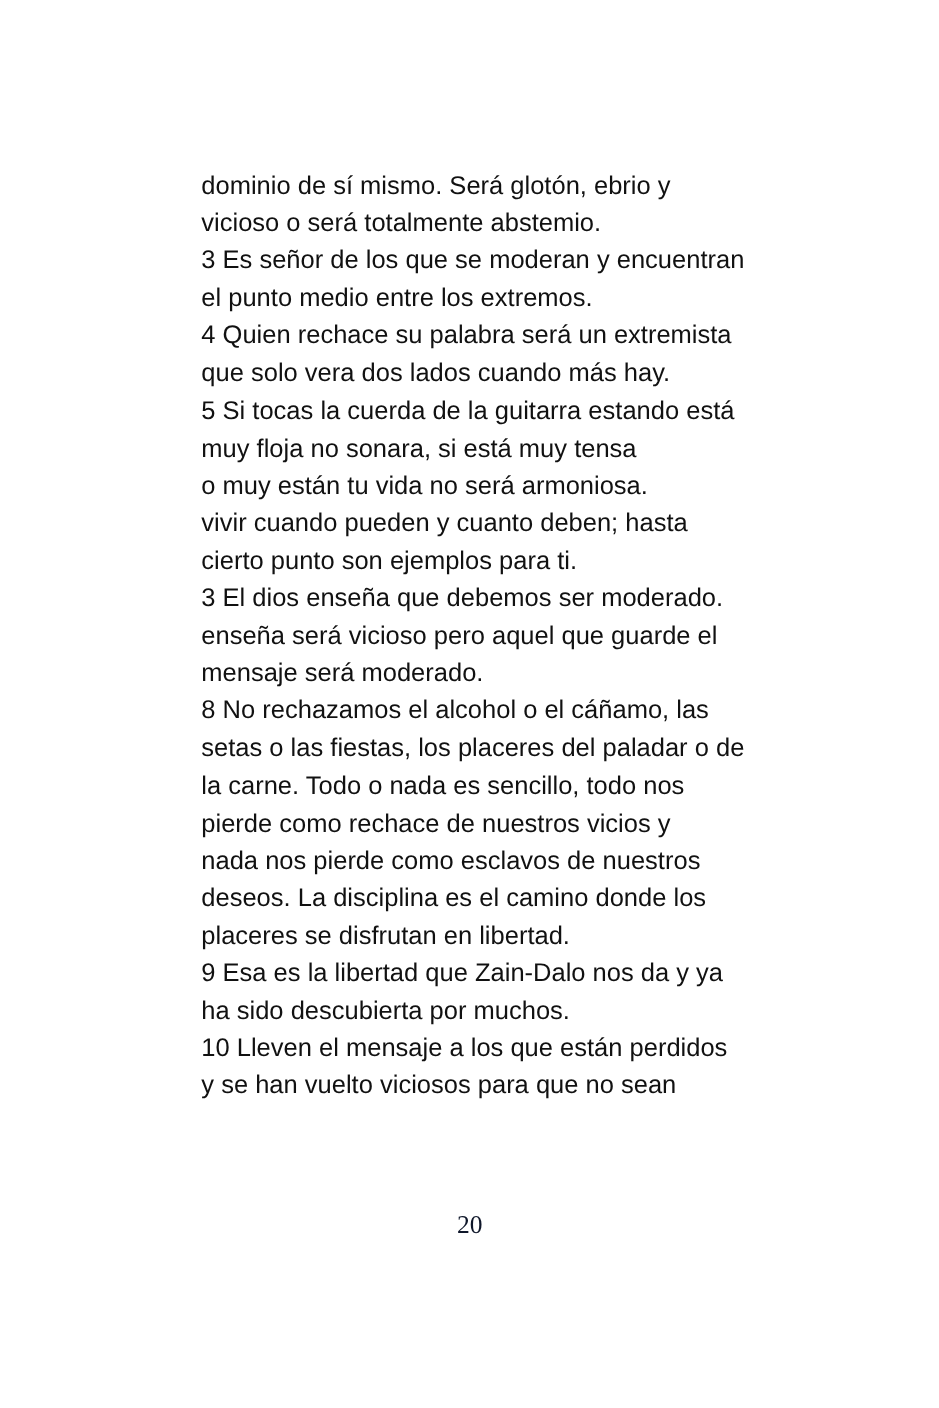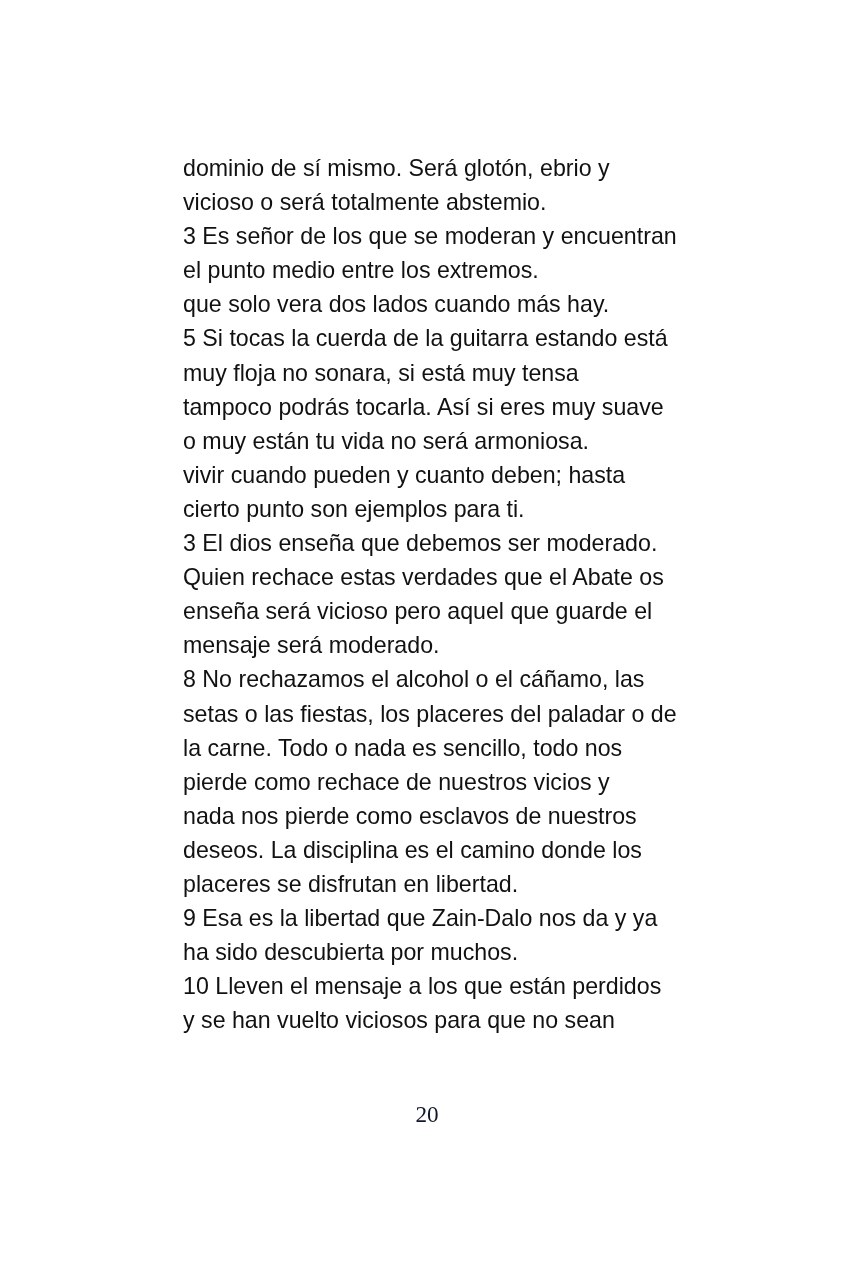--- a/index.html
+++ b/index.html
@@ -49,29 +49,28 @@
   </style>
 </head>
 <body>
 
 <div class="page">
   <div class="text-block">
     <span class="line">dominio de sí mismo. Será glotón, ebrio y</span>
     <span class="line">vicioso o será totalmente abstemio.</span>
     <span class="line">3 Es señor de los que se moderan y encuentran</span>
     <span class="line">el punto medio entre los extremos.</span>
+    <span class="line">4 Quien rechace su palabra será un extremista</span>
     <span class="line">que solo vera dos lados cuando más hay.</span>
     <span class="line">5 Si tocas la cuerda de la guitarra estando está</span>
     <span class="line">muy floja no sonara, si está muy tensa</span>
-    <span class="line">tampoco podrás tocarla. Así si eres muy suave</span>
     <span class="line">o muy están tu vida no será armoniosa.</span>
     <span class="line">vivir cuando pueden y cuanto deben; hasta</span>
     <span class="line">cierto punto son ejemplos para ti.</span>
     <span class="line">3 El dios enseña que debemos ser moderado.</span>
-    <span class="line">Quien rechace estas verdades que el Abate os</span>
     <span class="line">enseña será vicioso pero aquel que guarde el</span>
     <span class="line">mensaje será moderado.</span>
     <span class="line">8 No rechazamos el alcohol o el cáñamo, las</span>
     <span class="line">setas o las fiestas, los placeres del paladar o de</span>
     <span class="line">la carne. Todo o nada es sencillo, todo nos</span>
     <span class="line">pierde como rechace de nuestros vicios y</span>
     <span class="line">nada nos pierde como esclavos de nuestros</span>
     <span class="line">deseos. La disciplina es el camino donde los</span>
     <span class="line">placeres se disfrutan en libertad.</span>
     <span class="line">9 Esa es la libertad que Zain-Dalo nos da y ya</span>

